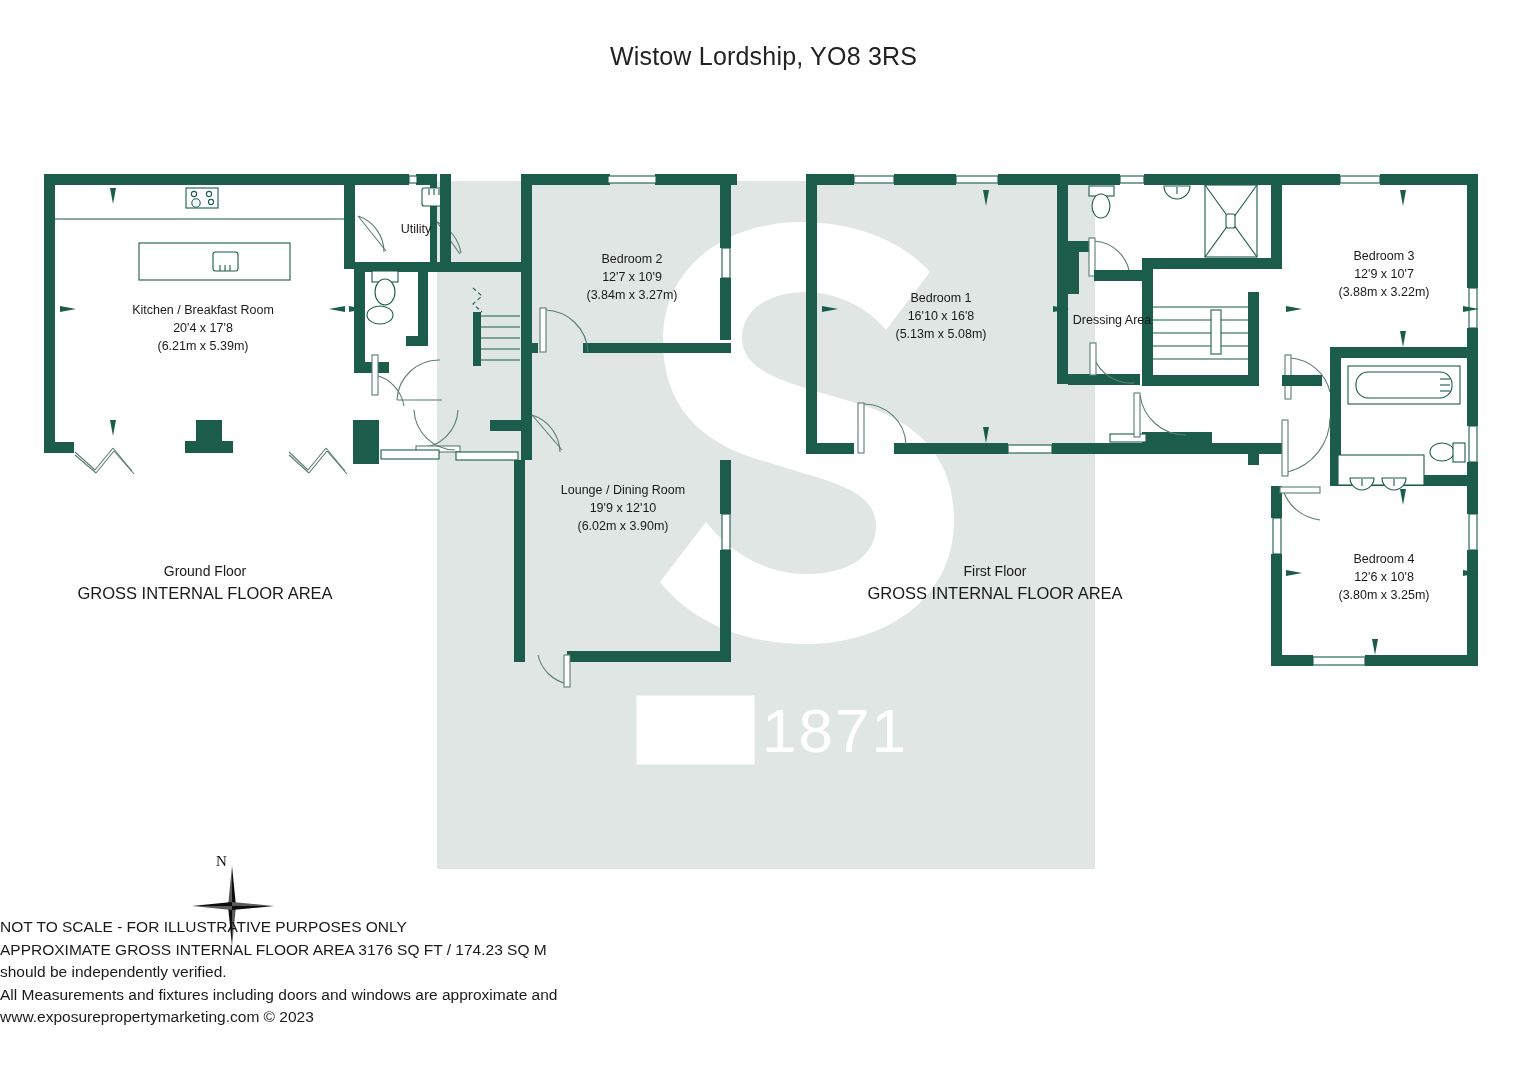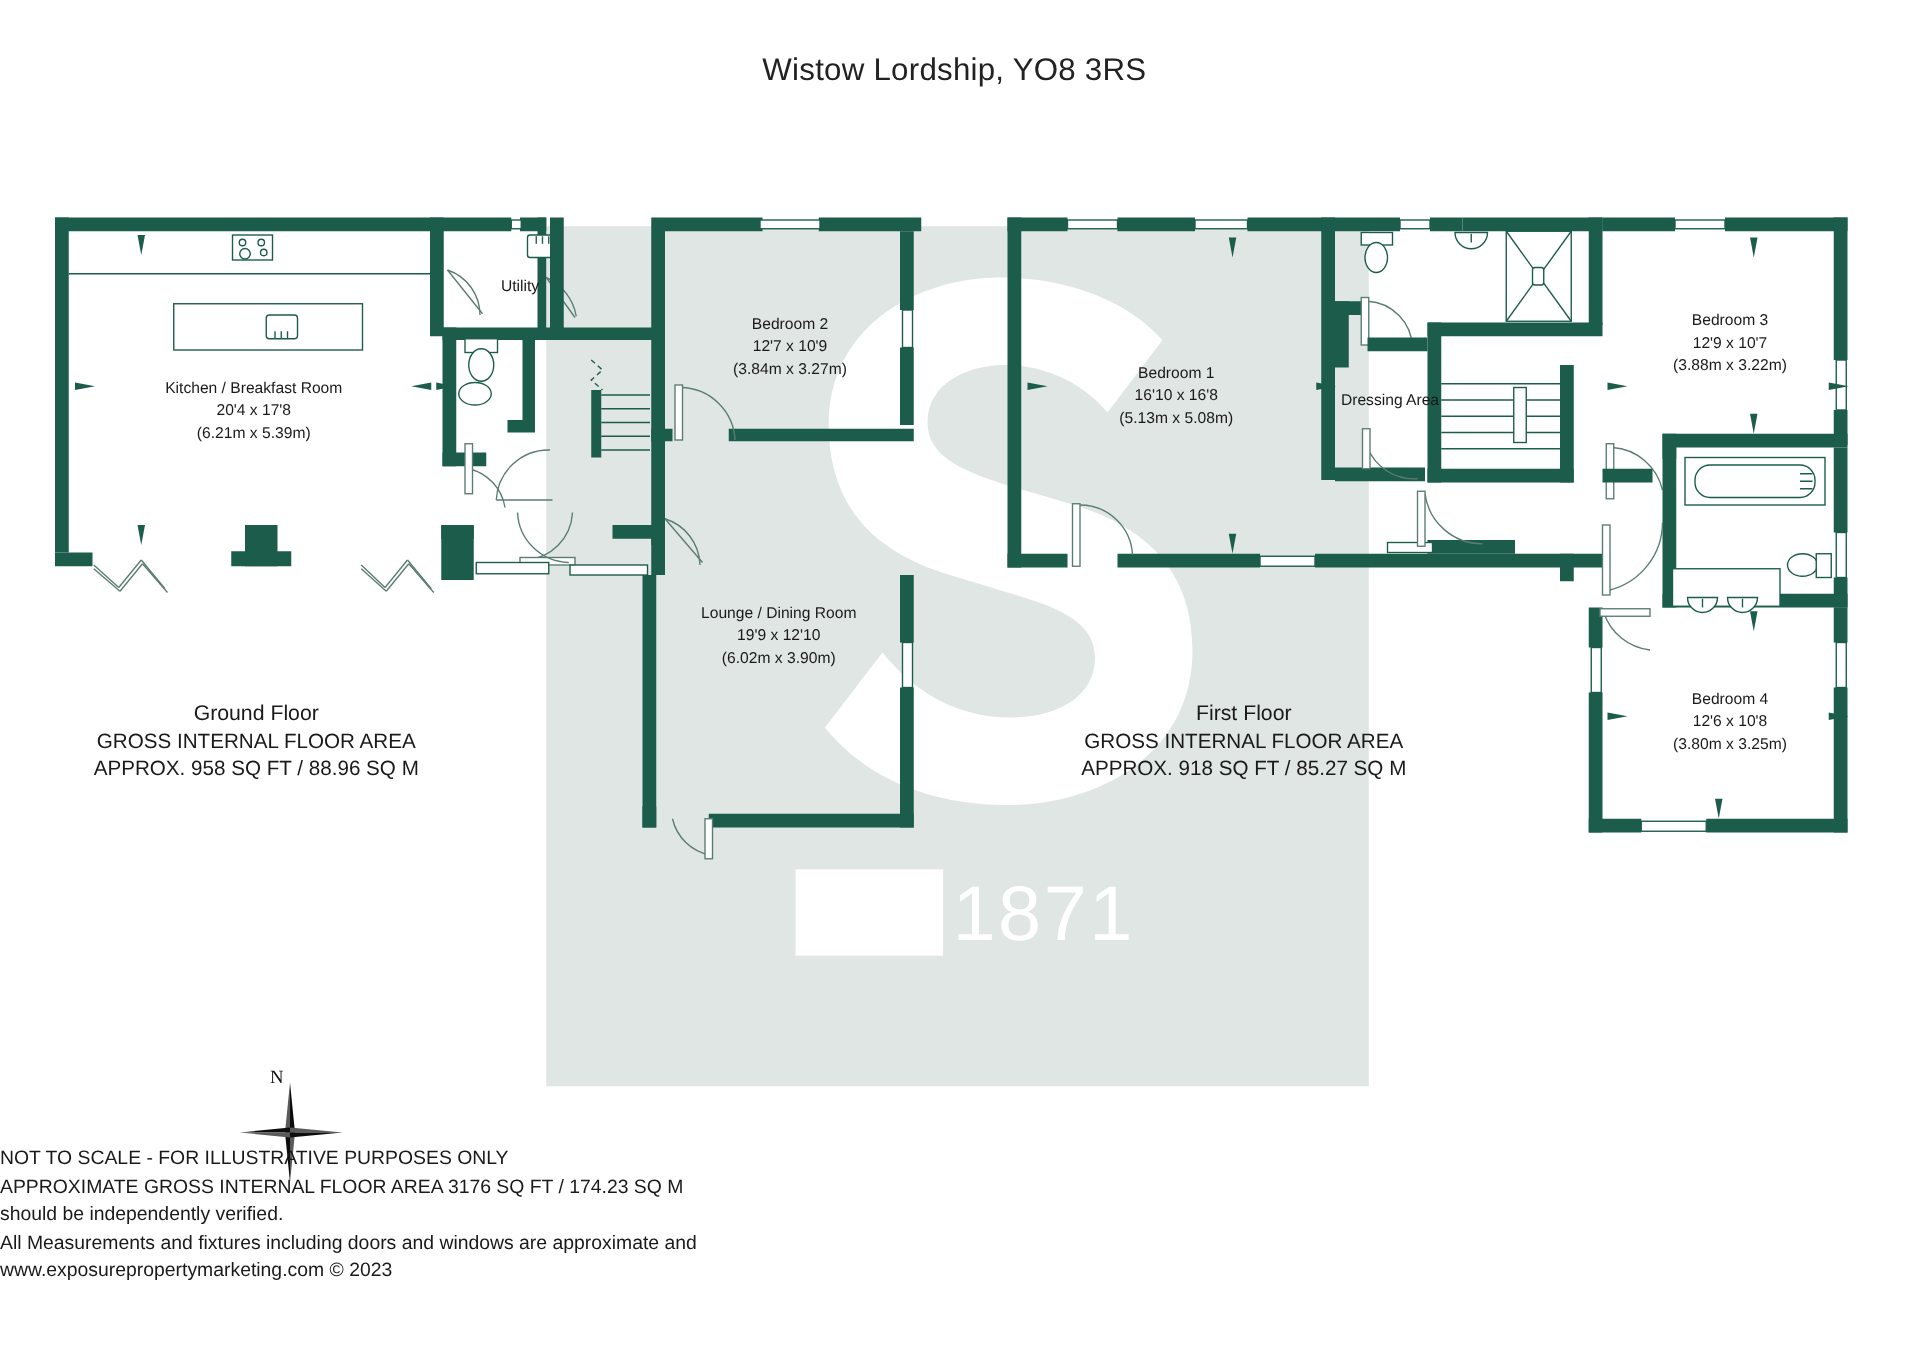--- a/index.html
+++ b/index.html
@@ -53,21 +53,21 @@
     text-anchor: middle;
   }
   .arrowdark { fill: #1b5c4b; }
   .floorcap {
     position: absolute;
     text-align: center;
     line-height: 22px;
     font-size: 16.5px;
     color: #1a1a1a;
   }
-  .floorcap .fc-name { font-size: 17px; }
+  .floorcap .fc-name { font-size: 14px; }
   .footer {
     position: absolute;
     left: 0;
     top: 916px;
     width: 1527px;
     text-align: left;
     font-size: 15.5px;
     line-height: 22.5px;
     color: #1a1a1a;
   }
@@ -427,27 +427,25 @@
       <g>
         <path class="doorarc" d="M1283 490 A44 44 0 0 0 1320 520"></path>
         <rect class="doorleaf" x="1280" y="487" width="40" height="6"></rect>
       </g>
     </g>
   </svg>
 
   <div class="floorcap" style="left:40px; top:560px; width:330px;">
     <div class="fc-name">Ground Floor</div>
     <div>GROSS INTERNAL FLOOR AREA</div>
-    <div>APPROX. 958 SQ FT / 88.96 SQ M</div>
   </div>
 
   <div class="floorcap" style="left:830px; top:560px; width:330px;text-align:center;">
     <div class="fc-name">First Floor</div>
     <div>GROSS INTERNAL FLOOR AREA</div>
-    <div>APPROX. 918 SQ FT / 85.27 SQ M</div>
   </div>
 
   <div class="compass">
     <svg viewBox="0 0 96 104" width="96" height="104">
       <text x="30" y="18" style="font-family:'Liberation Serif',serif;font-size:15px;fill:#111;">N</text>
       <polygon points="46,18 50,58 46,58" fill="#0d0d0d"></polygon>
       <polygon points="46,18 42,58 46,58" fill="#5a5a5a"></polygon>
       <polygon points="46,98 50,58 46,58" fill="#5a5a5a"></polygon>
       <polygon points="46,98 42,58 46,58" fill="#0d0d0d"></polygon>
       <polygon points="6,58 46,54 46,58" fill="#0d0d0d"></polygon>

